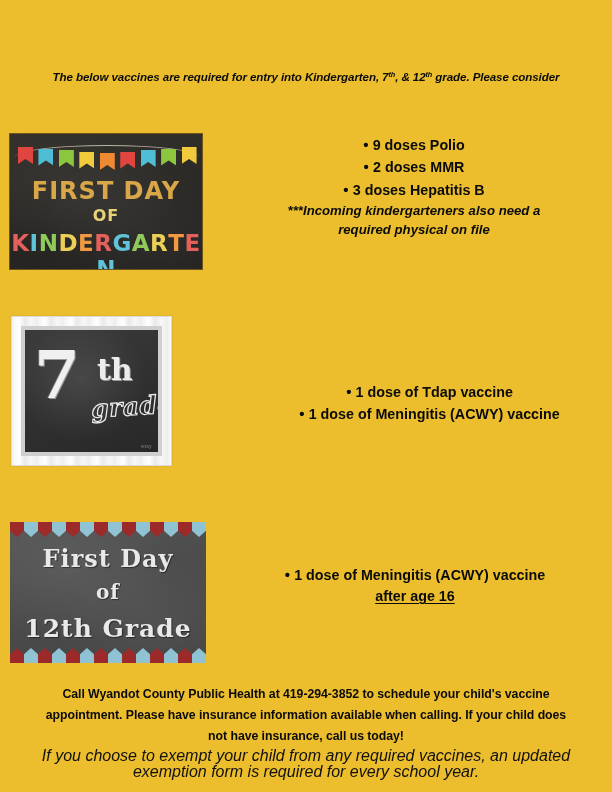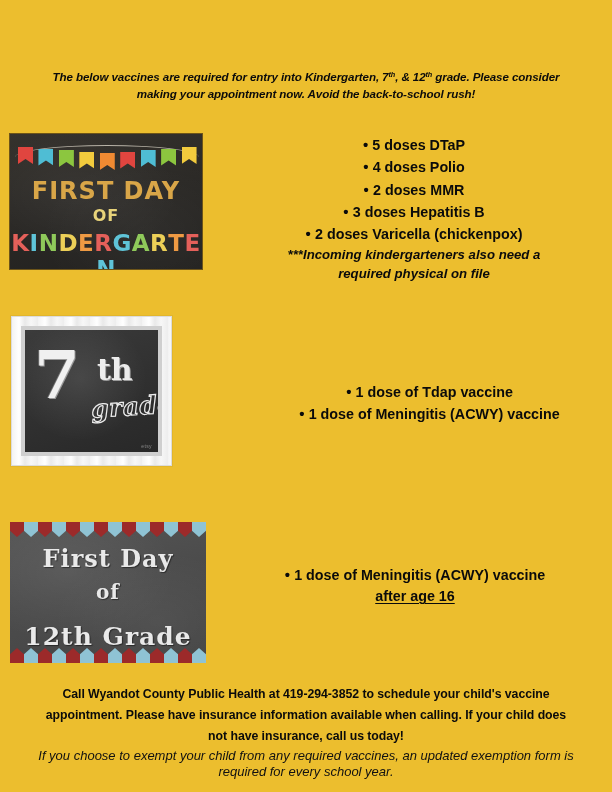--- a/index.html
+++ b/index.html
@@ -109,21 +109,21 @@
     letter-spacing: -0.05px;
     color: #0b0b0b;
   }
   .footer-italic {
     position: absolute;
     top: 748px;
     left: 34px;
     width: 544px;
     text-align: center;
     font-style: italic;
-    font-size: 13px;
+    font-size: 16px;
     line-height: 16px;
     color: #111111;
   }
 
   
 
   
   .kinder-img {
     position: absolute;
     left: 9px;
@@ -281,32 +281,31 @@
     width: 100%;
     text-align: center;
     font-family: "DejaVu Serif", serif;
     font-weight: bold;
     color: #e9e9e9;
     text-shadow: 1px 1px 1px rgba(0,0,0,0.45);
     letter-spacing: 1px;
   }
   .g12-line.a { top: 22px; font-size: 24px; }
   .g12-line.b { top: 58px; font-size: 20px; }
-  .g12-line.c { top: 100px; font-size: 25px; }
+  .g12-line.c { top: 92px; font-size: 25px; }
 </style>
 </head>
 <body>
 
 <div class="poster">
 
 
   <div class="subhead">
     <span>The below vaccines are required for entry into Kindergarten, 7</span><sup>th</sup><span>, &amp; 12</span><sup>th</sup><span> grade. Please consider</span>
     <br>
-    <span>making your appointment now. Avoid the back-to-school rush!</span>
   </div>
 
   <div class="kinder-img">
     <div class="bunting">
       <div class="string"></div>
       <div id="bunting-flags">
           <div class="flag" style="background: rgb(224, 69, 63); left: 3px; top: 5px;"></div>
           <div class="flag" style="background: rgb(79, 189, 212); left: 23.4444px; top: 6.5px;"></div>
           <div class="flag" style="background: rgb(140, 198, 63); left: 43.8889px; top: 8px;"></div>
           <div class="flag" style="background: rgb(242, 203, 61); left: 64.3333px; top: 9.5px;"></div>
@@ -317,25 +316,23 @@
           <div class="flag" style="background: rgb(242, 203, 61); left: 166.556px; top: 5px;"></div>
         </div>
     </div>
     <div class="kname l1">FIRST DAY</div>
     <div class="kname l2">OF</div>
     <div class="kname l3" id="kinder-word"><span style="color: rgb(228, 96, 90);">K</span><span style="color: rgb(95, 196, 216);">I</span><span style="color: rgb(143, 201, 90);">N</span><span style="color: rgb(236, 207, 87);">D</span><span style="color: rgb(239, 154, 67);">E</span><span style="color: rgb(228, 96, 90);">R</span><span style="color: rgb(95, 196, 216);">G</span><span style="color: rgb(143, 201, 90);">A</span><span style="color: rgb(236, 207, 87);">R</span><span style="color: rgb(239, 154, 67);">T</span><span style="color: rgb(228, 96, 90);">E</span><span style="color: rgb(95, 196, 216);">N</span></div>
   </div>
 
   <div class="txtcol" id="kinder-text">
     <div id="kinder-bullets">
-        <div class="bullet-line"><span class="dot">• </span><span>5 doses DTaP</span></div>
-        <div class="bullet-line"><span class="dot">• </span><span>4 doses Polio</span></div>
+        <div class="bullet-line"><span class="dot">• </span><span>9 doses Polio</span></div>
         <div class="bullet-line"><span class="dot">• </span><span>2 doses MMR</span></div>
         <div class="bullet-line"><span class="dot">• </span><span>3 doses Hepatitis B</span></div>
-        <div class="bullet-line"><span class="dot">• </span><span>2 doses Varicella (chickenpox)</span></div>
       </div>
     <div id="kinder-notes">
         <div class="note-line">***Incoming kindergarteners also need a</div>
         <div class="note-line">required physical on file</div>
       </div>
   </div>
 
   <div class="g7-img">
     <div class="g7-inner">
       <div class="g7-seven">7</div>

